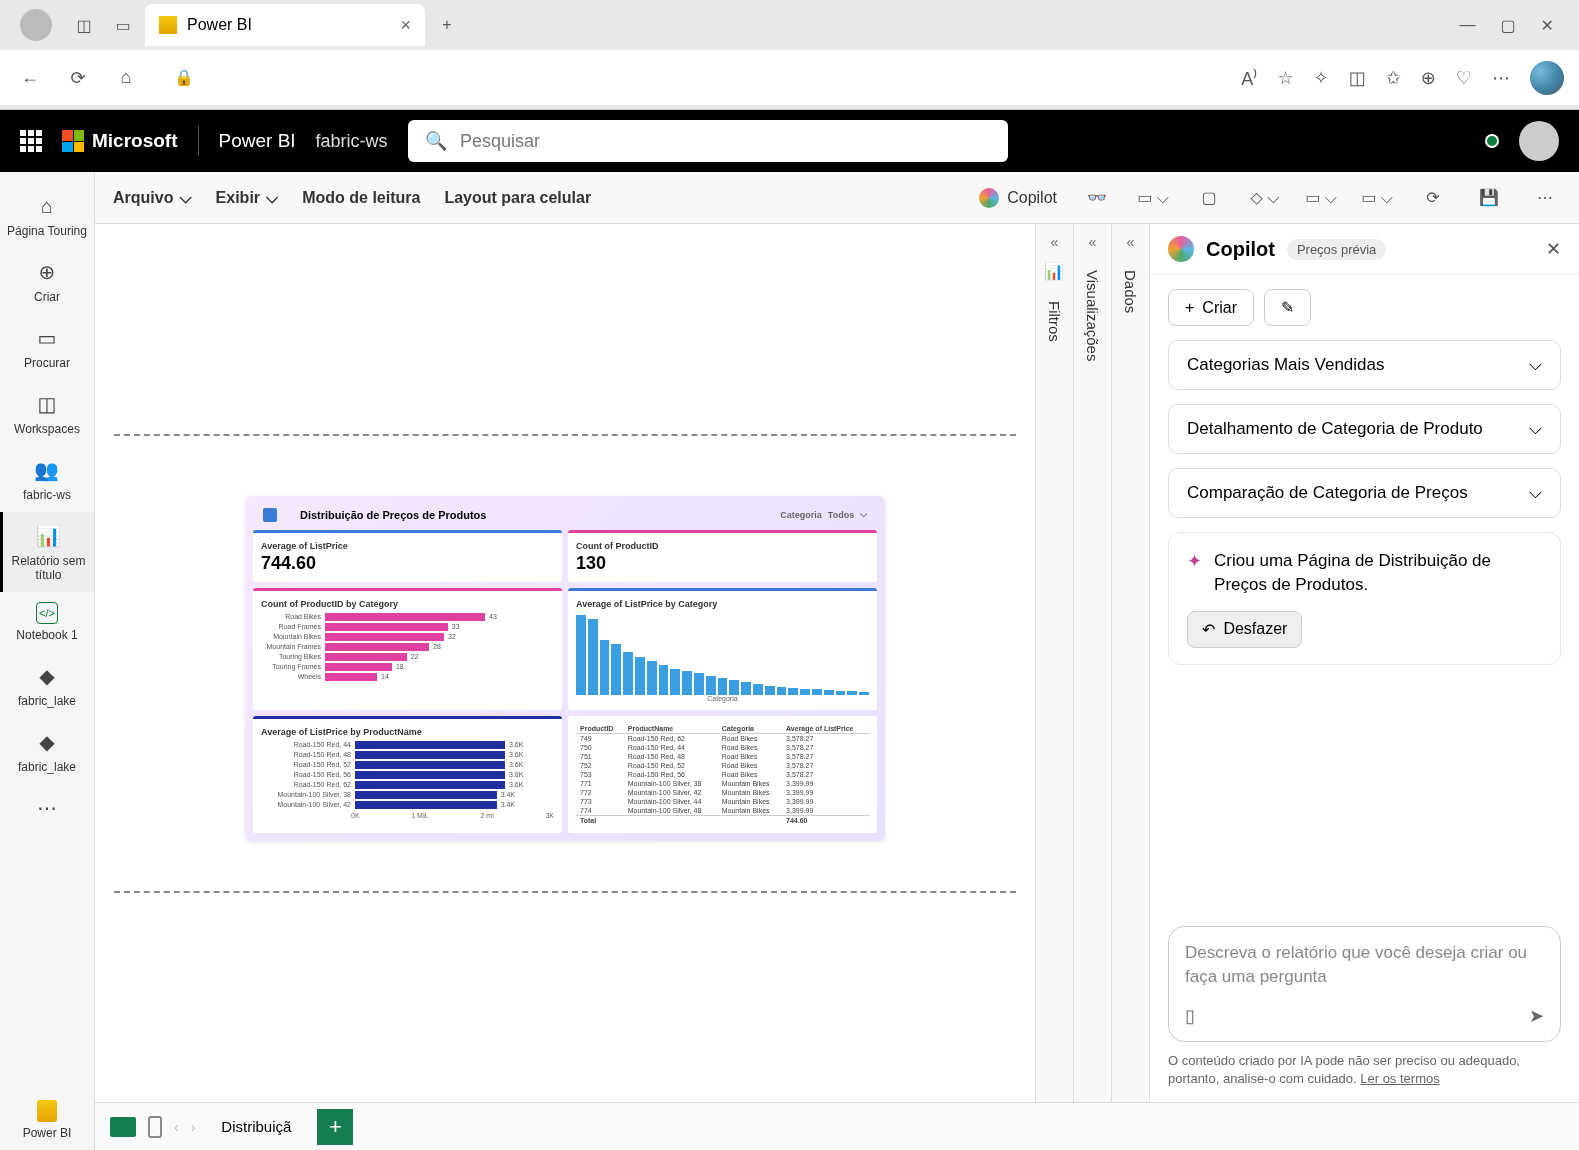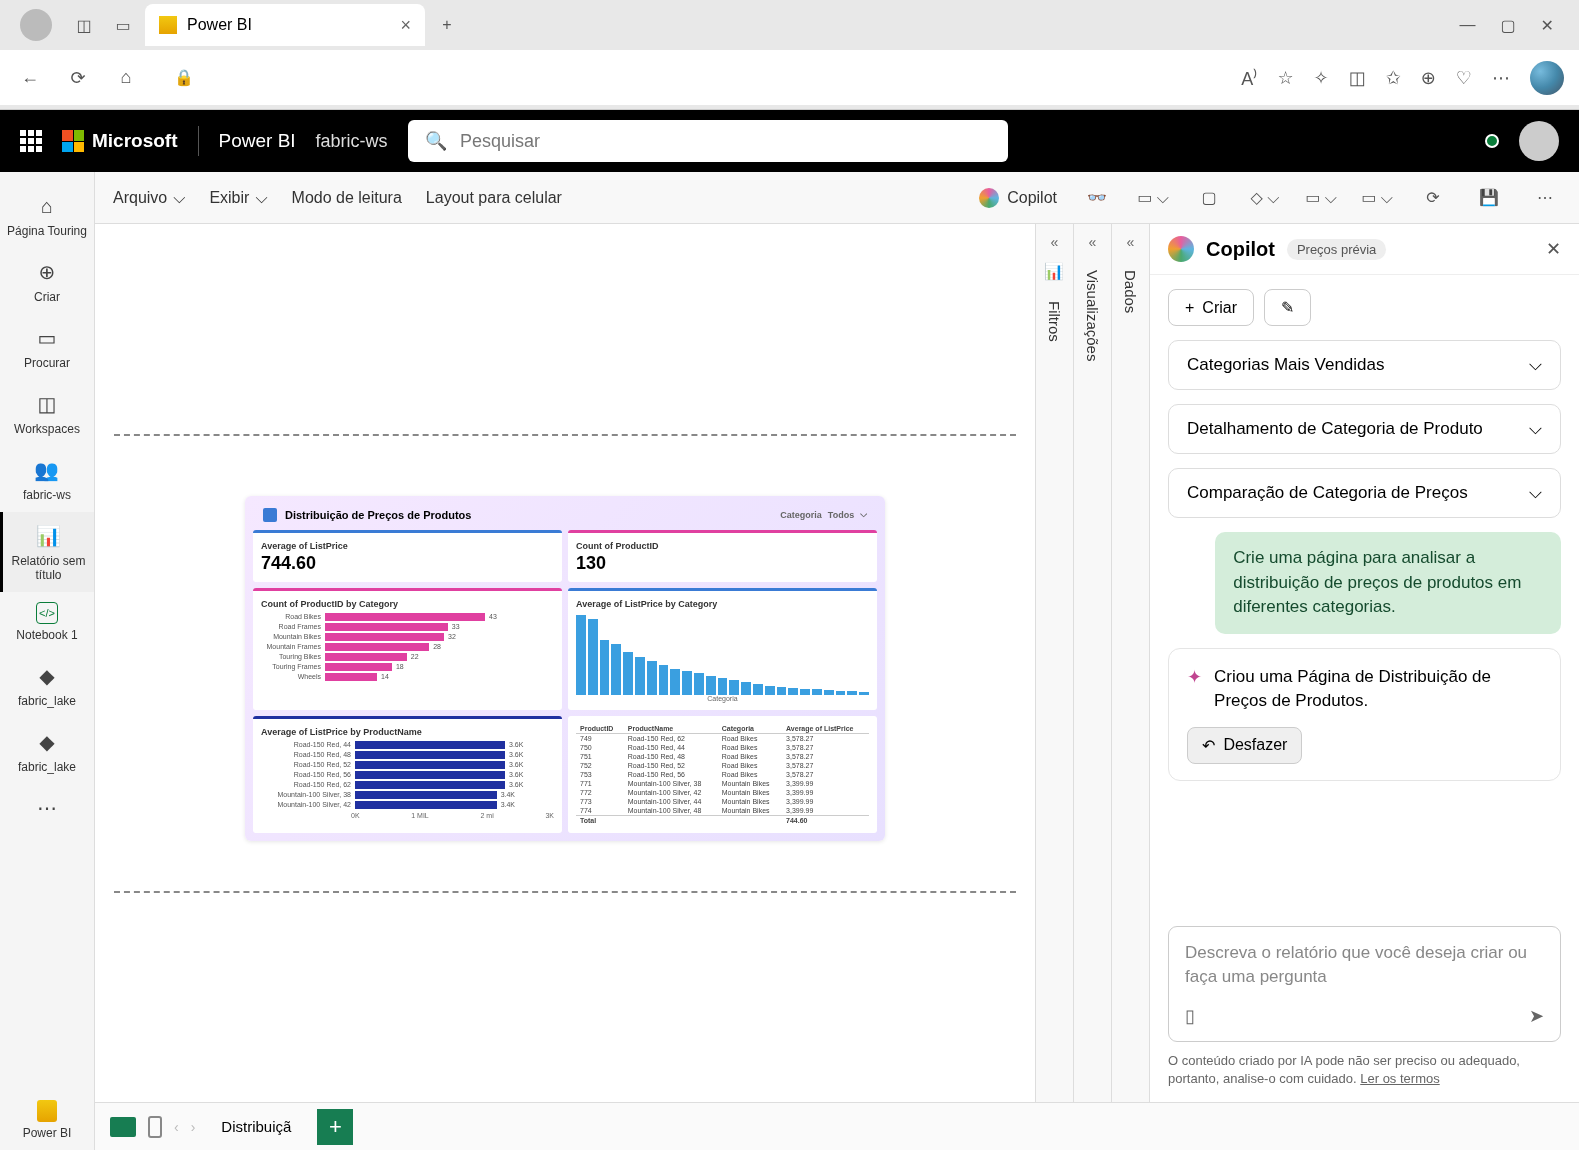--- a/index.html
+++ b/index.html
@@ -39,31 +39,31 @@
 .main { display: flex; height: calc(100% - 172px); }
 .left-rail { width: 95px; background: #f5f5f5; border-right: 1px solid #ddd; display: flex; flex-direction: column; align-items: center; padding-top: 10px; }
 .rail-item { width: 100%; padding: 10px 4px; display: flex; flex-direction: column; align-items: center; gap: 4px; font-size: 12px; color: #333; text-align: center; cursor: pointer; }
 .rail-item.active { border-left: 3px solid #000; background: #eee; }
 .rail-icon { width: 28px; height: 28px; display: flex; align-items: center; justify-content: center; font-size: 20px; color: #444; }
 .rail-icon.pbi { background: linear-gradient(#f2c811,#e6a300); border-radius: 3px; width: 20px; height: 22px; }
 .rail-icon.nb { border: 1.5px solid #0a7d3a; border-radius: 4px; color: #0a7d3a; font-size: 11px; width: 22px; height: 22px; }
 
 .center-col { flex: 1; display: flex; flex-direction: column; background: #fff; }
 .ribbon { height: 52px; border-bottom: 1px solid #ddd; display: flex; align-items: center; padding: 0 18px; gap: 24px; background: #f8f8f8; }
-.ribbon-btn { display: flex; align-items: center; gap: 6px; color: #333; font-size: 16px; cursor: pointer; }
+.ribbon-btn { display: flex; align-items: center; gap: 6px; color: #333; font-size: 16px; cursor: pointer; font-weight: bold; }
 .ribbon-sep { flex: 1; }
 .ribbon-icon-btn { width: 32px; height: 32px; display: flex; align-items: center; justify-content: center; color: #555; font-size: 16px; cursor: pointer; }
 .copilot-ribbon { display: flex; align-items: center; gap: 8px; color: #333; font-size: 16px; }
 .copilot-logo-sm { width: 20px; height: 20px; border-radius: 50%; background: conic-gradient(#e85d9e,#5fb5e0,#4aa86d,#f0a030,#e85d9e); }
 
 .canvas-area { flex: 1; display: flex; position: relative; }
 .report-canvas { flex: 1; padding: 0; display: flex; align-items: center; justify-content: center; background: #fff; overflow: auto; }
 .dashed-frame { border-top: 2px dashed #888; border-bottom: 2px dashed #888; width: 96%; padding: 60px 0 50px 0; }
 .report-page { width: 640px; margin: 0 auto; background: linear-gradient(135deg, #f5e8ff 0%, #e8e0ff 100%); border-radius: 6px; padding: 8px; box-shadow: 0 1px 4px rgba(0,0,0,.1); }
-.report-header { display: flex; align-items: center; gap: 8px; padding: 4px 10px; font-size: 11px; font-weight: 600; justify-content: center; }
+.report-header { display: flex; align-items: center; gap: 23px; padding: 4px 10px; font-size: 11px; font-weight: 600; justify-content: center; }
 .report-header-icon { width: 14px; height: 14px; background: #3a7bd5; border-radius: 2px; }
 .slicer { margin-left: auto; font-size: 9px; color: #666; display: flex; gap: 6px; align-items: center; }
 .visuals-grid { display: grid; grid-template-columns: 1fr 1fr; gap: 6px; margin-top: 4px; }
 .visual-card { background: #fff; border-radius: 3px; padding: 8px; font-size: 9px; border-top: 3px solid #3a7bd5; }
 .visual-card.pink { border-top-color: #e040a0; }
 .visual-title { font-size: 9px; font-weight: 600; color: #333; }
 .kpi-value { font-size: 18px; font-weight: 700; margin-top: 2px; }
 .mini-chart { height: 80px; margin-top: 6px; display: flex; align-items: flex-end; gap: 2px; }
 .mini-bar { flex: 1; background: #3a9fe0; }
 .hbar-row { display: flex; align-items: center; gap: 4px; font-size: 7px; margin: 2px 0; }
@@ -95,21 +95,21 @@
 .cp-close { margin-left: auto; font-size: 18px; color: #555; }
 .cp-body { flex: 1; overflow-y: auto; padding: 14px 18px; display: flex; flex-direction: column; gap: 14px; }
 .cp-btn-row { display: flex; gap: 10px; }
 .cp-pill-btn { border: 1px solid #ccc; border-radius: 8px; padding: 8px 16px; display: flex; align-items: center; gap: 8px; font-size: 16px; background: #fff; }
 .suggestion-card { border: 1px solid #ddd; border-radius: 10px; padding: 14px 18px; display: flex; justify-content: space-between; align-items: center; font-size: 17px; cursor: pointer; }
 .user-bubble { align-self: flex-end; background: #d4edda; border-radius: 10px; padding: 14px 18px; font-size: 17px; color: #154b2e; max-width: 88%; line-height: 1.45; }
 .ai-card { border: 1px solid #e5e5e5; border-radius: 12px; padding: 16px 18px; display: flex; flex-direction: column; gap: 14px; }
 .ai-card-row { display: flex; gap: 12px; align-items: flex-start; font-size: 17px; line-height: 1.4; }
 .sparkle { color: #c04590; font-size: 18px; }
 .undo-btn { border: 1px solid #ccc; border-radius: 8px; padding: 8px 14px; display: inline-flex; gap: 8px; align-items: center; font-size: 16px; width: fit-content; }
-.cp-input-box { margin: 0 18px 10px 18px; border: 1px solid #ccc; border-radius: 9px; padding: 14px 16px; display: flex; flex-direction: column; gap: 16px; }
+.cp-input-box { margin: 0 18px 10px 18px; border: 1px solid #ccc; border-radius: 16px; padding: 14px 16px; display: flex; flex-direction: column; gap: 16px; }
 .cp-input-text { color: #888; font-size: 17px; line-height: 1.4; }
 .cp-input-row { display: flex; justify-content: space-between; color: #666; font-size: 18px; }
 .cp-footer { font-size: 13px; color: #666; padding: 0 18px 14px 18px; line-height: 1.4; }
 .cp-footer a { color: #666; text-decoration: underline; }
 </style>
 </head>
 <body>
 
 <div class="browser-chrome">
   <div class="tab-bar">
@@ -517,21 +517,20 @@
               <span>⌵</span>
             </div>
           <div class="suggestion-card">
               <span>Detalhamento de Categoria de Produto</span>
               <span>⌵</span>
             </div>
           <div class="suggestion-card">
               <span>Comparação de Categoria de Preços</span>
               <span>⌵</span>
             </div>
-          <div class="user-bubble">Crie uma página para analisar a distribuição de preços de produtos em diferentes categorias.</div>
           <div class="ai-card">
             <div class="ai-card-row">
               <span class="sparkle">✦</span>
               <span>Criou uma Página de Distribuição de Preços de Produtos.</span>
             </div>
             <button class="undo-btn">
                 <span>↶</span>
                 <span>Desfazer</span>
               </button>
           </div>

